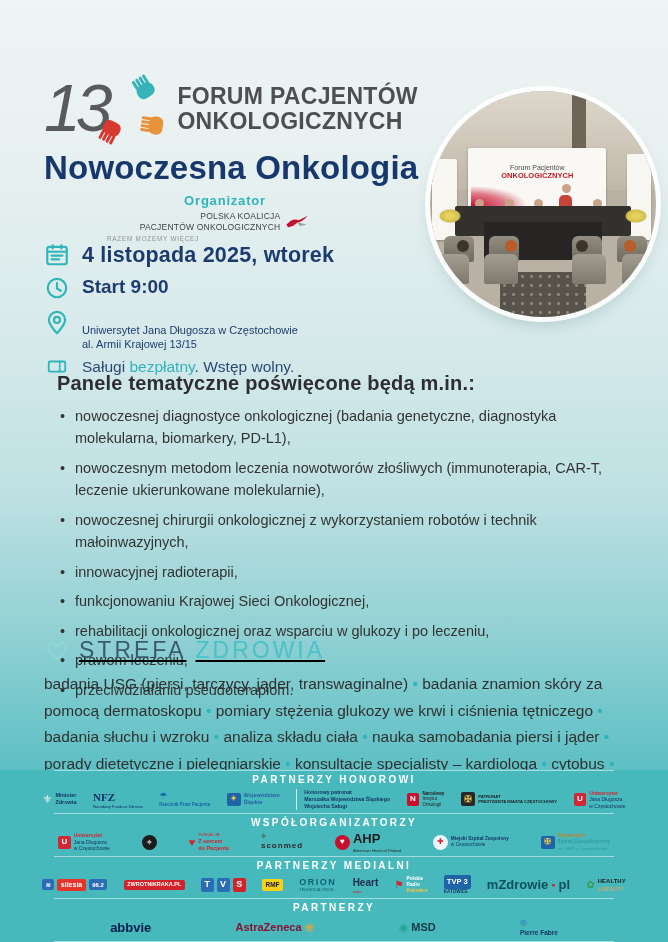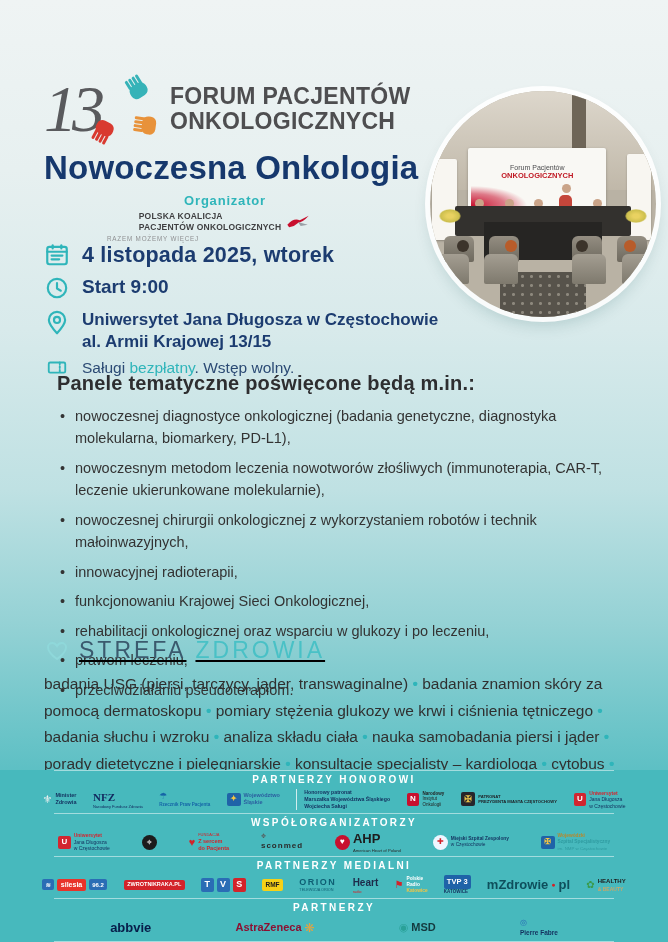--- a/index.html
+++ b/index.html
@@ -1,21 +1,21 @@
 <!DOCTYPE html>
 <html><head>
 <meta charset="utf-8">
 <style>
   html,body{margin:0;padding:0;}
   body{width:668px;height:942px;overflow:hidden;font-family:"Liberation Sans",sans-serif;}
   .page{position:relative;width:668px;height:942px;
     background:linear-gradient(180deg,#eff4f4 0%,#e7f0f0 18%,#d8eaeb 35%,#bfe1e3 52%,#95d2d5 66%,#6ac4c8 78%,#4fbbc0 86%,#47b9bd 100%);}
   
   .brand{position:absolute;top:68px;left:44px;display:flex;align-items:center;}
-  .brand-13{font-family:Liberation Serif, serif;font-style:italic;font-size:66px;line-height:0.9;color:#595a5d;letter-spacing:-5px;}
+  .brand-13{font-family:Liberation Sans, sans-serif;font-style:italic;font-size:66px;line-height:0.9;color:#595a5d;letter-spacing:-5px;}
   .hands{width:86px;height:80px;margin-left:-20px;margin-top:2px;}
   .brand-text{margin-left:4px;color:#4e4e50;font-weight:700;font-size:23px;line-height:1.1;letter-spacing:0.3px;}
   
   .photo{position:absolute;left:430px;top:91px;width:226px;height:226px;border-radius:50%;overflow:hidden;background:#b9b2a4;
     box-shadow:0 0 0 5px rgba(255,255,255,0.9),0 8px 16px rgba(0,70,70,0.18);}
   .photo *{position:absolute;}
   .ph-ceiling{left:0;top:0;width:100%;height:44%;background:linear-gradient(#ddd7cc,#c0b8a9);}
   .ph-pillar{left:63%;top:0;width:6%;height:32%;background:#6e6557;}
   .ph-roll-l{left:1%;top:30%;width:11%;height:36%;background:#f8f6f1;border-radius:2px;box-shadow:0 1px 2px rgba(0,0,0,.25);}
   .ph-roll-r{right:2%;top:28%;width:11%;height:38%;background:#f8f6f1;border-radius:2px;box-shadow:0 1px 2px rgba(0,0,0,.25);}
@@ -33,30 +33,30 @@
   .ph-chair{width:34px;height:30px;border-radius:6px 6px 2px 2px;background:linear-gradient(#a49e92,#7e796d);top:72%;}
   .ph-chair2{width:30px;height:26px;border-radius:6px 6px 2px 2px;background:linear-gradient(#948e82,#6e695e);top:64%;}
   .ph-aud-head{width:12px;height:12px;border-radius:50%;background:#3c342b;top:66%;}
   .ph-carpet{left:31%;top:80%;width:38%;height:20%;background-color:#57534b;
     background-image:radial-gradient(circle,#8d887d 1.2px,transparent 1.8px);background-size:9px 9px;}
   
   .title{position:absolute;left:44px;top:149px;font-size:33px;font-weight:800;color:#16386d;letter-spacing:0.2px;}
   .organizer{position:absolute;left:44px;top:193px;width:362px;text-align:center;}
   .org-label{font-size:13px;font-weight:700;color:#2fb5ba;letter-spacing:0.8px;}
   .org-row{display:flex;align-items:center;justify-content:center;gap:4px;margin-top:3px;}
-  .org-name{text-align:left;font-size:8.5px;font-weight:700;color:#3f3f41;line-height:1.35;letter-spacing:0.2px;}
+  .org-name{text-align:right;font-size:8.5px;font-weight:400;color:#3f3f41;line-height:1.35;letter-spacing:0.2px;}
   .org-tagline{text-align:left;font-size:6.3px;color:#8f9092;letter-spacing:0.8px;margin-top:1px;margin-left:63px;}
   
   .details{position:absolute;left:44px;top:242px;}
   .drow{display:flex;align-items:flex-start;margin-bottom:7px;}
   .dicon{width:26px;height:26px;margin-right:12px;flex:0 0 auto;}
   .dicon svg{width:100%;height:100%;stroke:#2fb5ba;fill:none;stroke-width:2;stroke-linecap:round;stroke-linejoin:round;}
   .d-date{font-size:21.5px;font-weight:800;color:#1c3c70;letter-spacing:0.2px;margin-top:1px;}
   .d-time{font-size:19px;font-weight:800;color:#1c3c70;margin-top:1px;}
-  .d-venue{font-size:17px;font-weight:700;color:#1c3c70;line-height:1.3;margin-top:1px;}
+  .d-venue{font-size:11px;font-weight:400;color:#1c3c70;line-height:1.3;margin-top:15px;}
   .d-ticket{font-size:15.5px;font-weight:500;color:#2b4a74;margin-top:2px;}
   .d-ticket .hl{color:#2fb5ba;}
   .row-venue{margin-bottom:4px;}
   .row-venue .dicon{margin-top:2px;}
   .row-ticket .dicon{width:26px;height:22px;}
   
   .panels{position:absolute;left:57px;top:372px;width:586px;}
   .panels-h{font-size:20px;font-weight:600;color:#2e2e30;letter-spacing:0.2px;}
   .panels-list{margin:10px 0 0 0;padding:0 0 0 16px;list-style:none;}
   .panels-list li{font-size:14.5px;color:#333;line-height:1.55;margin-bottom:7px;position:relative;padding-left:2px;}

